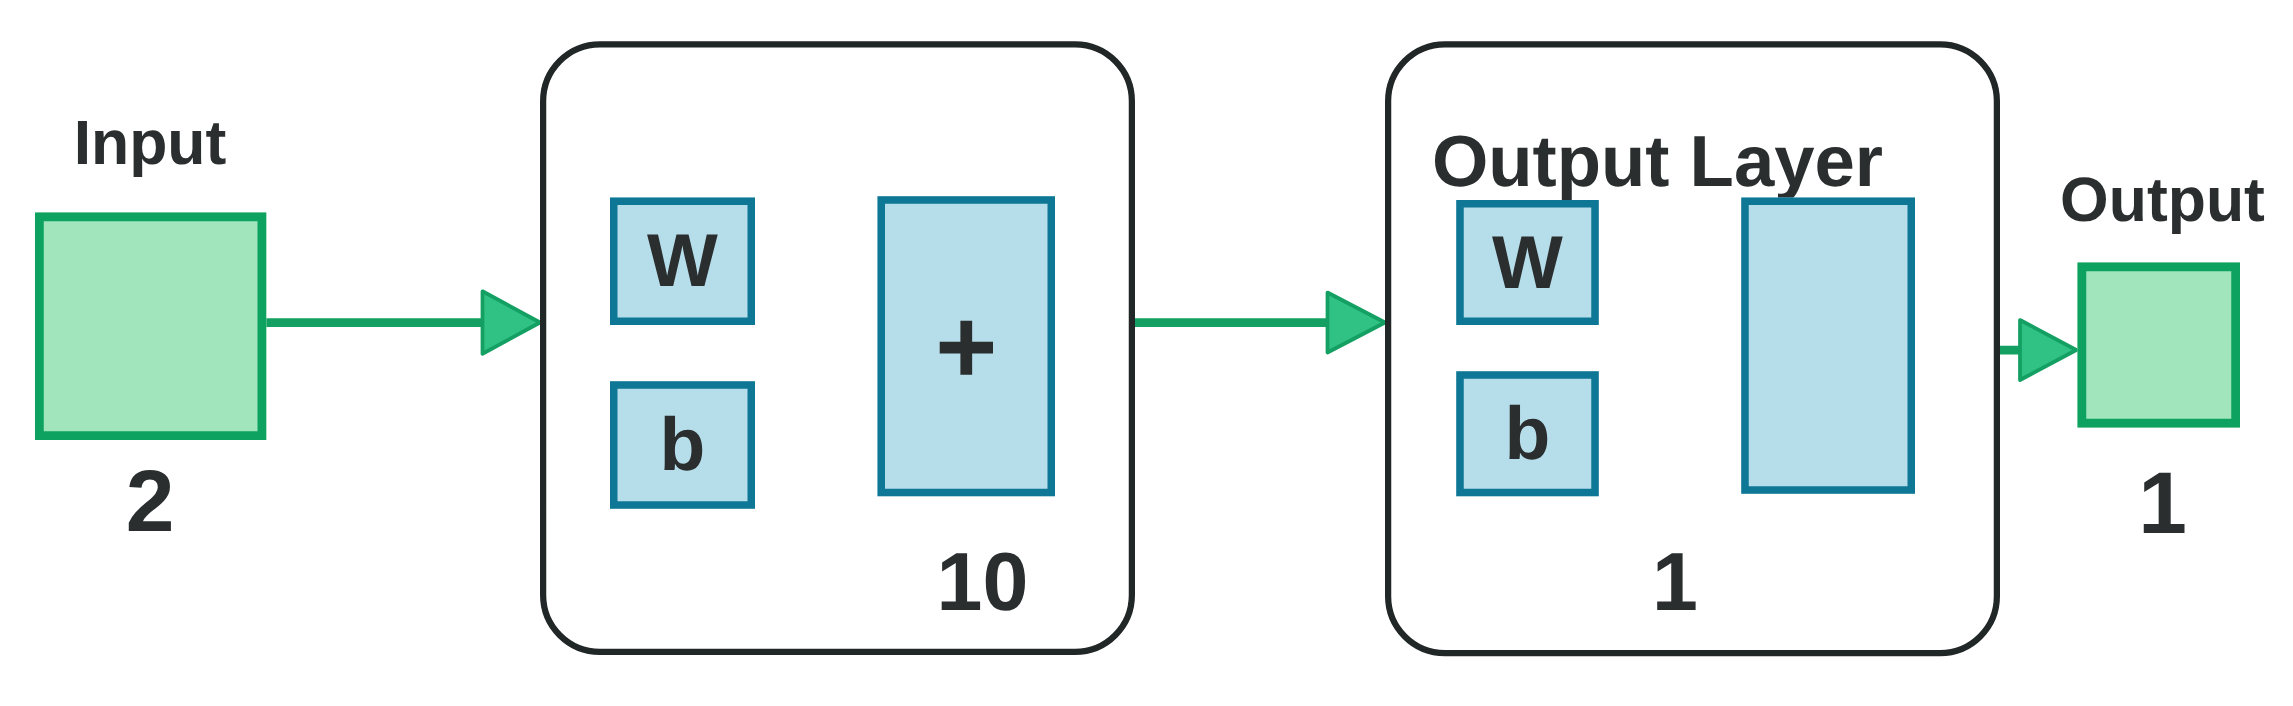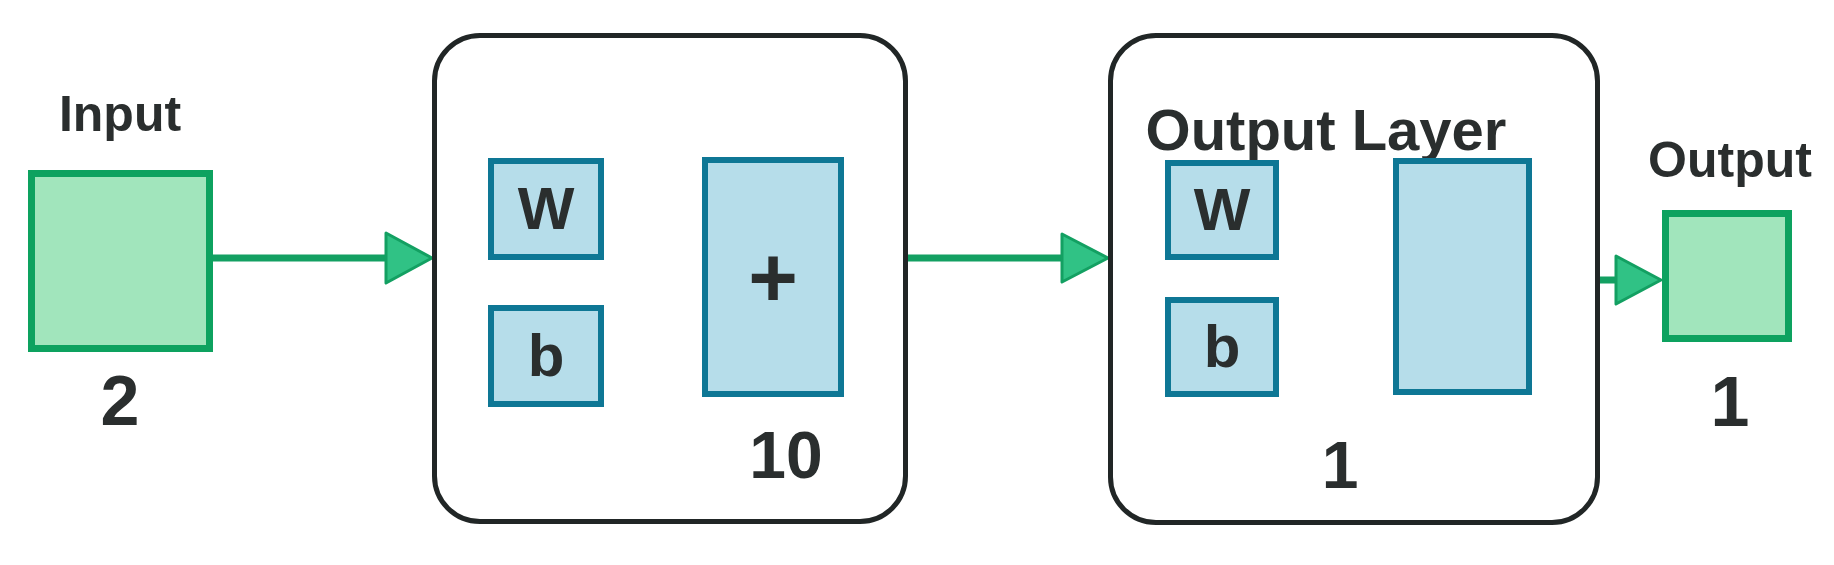--- a/index.html
+++ b/index.html
@@ -89,21 +89,21 @@
   <div class="abs layer-box" style="left:432px; top:33px; width:476px; height:491px;"></div>
   <div class="abs blue-block" style="left:488px; top:158px; width:116px; height:102px;">
     <span class="param-label txt">W</span>
   </div>
   <div class="abs blue-block" style="left:488px; top:305px; width:116px; height:102px;">
     <span class="param-label txt">b</span>
   </div>
   <div class="abs blue-block" style="left:702px; top:157px; width:142px; height:240px;">
     <span class="op-label txt">+</span>
   </div>
-  <div class="abs txt count-label" style="left:706px; top:424px; width:160px; height:62px;">10</div>
+  <div class="abs txt count-label" style="left:706px; top:434px; width:160px; height:62px;">10</div>
 
   <div class="abs layer-box" style="left:1108px; top:33px; width:492px; height:492px;"></div>
   <div class="abs txt layer-title" style="left:1108px; top:64px; width:436px; height:60px;margin-top:36px;">Output Layer</div>
   <div class="abs blue-block" style="left:1165px; top:160px; width:114px; height:100px;">
     <span class="param-label txt">W</span>
   </div>
   <div class="abs blue-block" style="left:1165px; top:297px; width:114px; height:100px;">
     <span class="param-label txt">b</span>
   </div>
   <div class="abs blue-block" style="left:1393px; top:158px; width:139px; height:237px;"></div>

